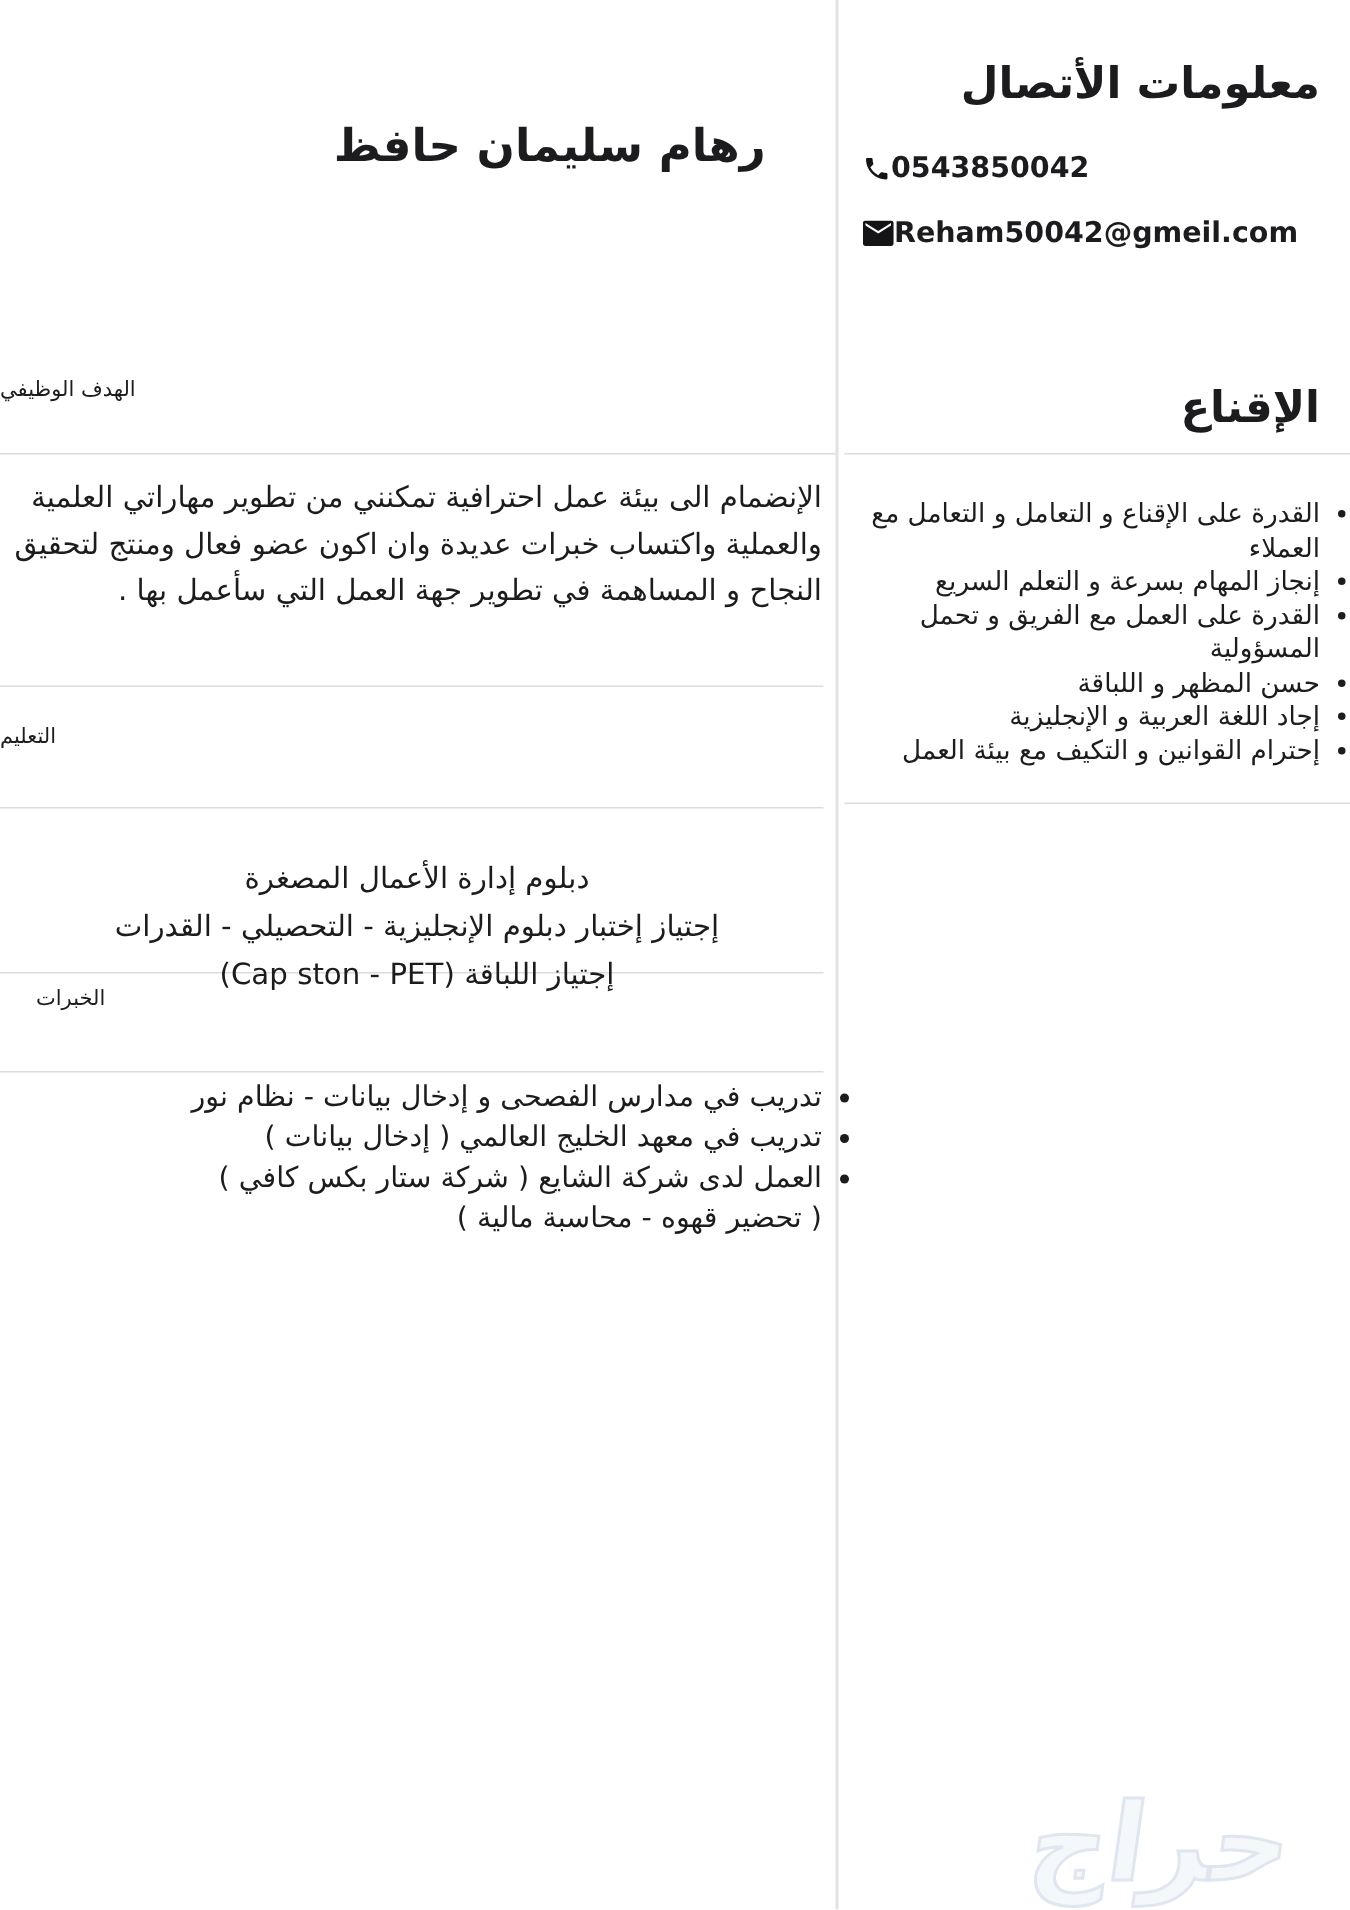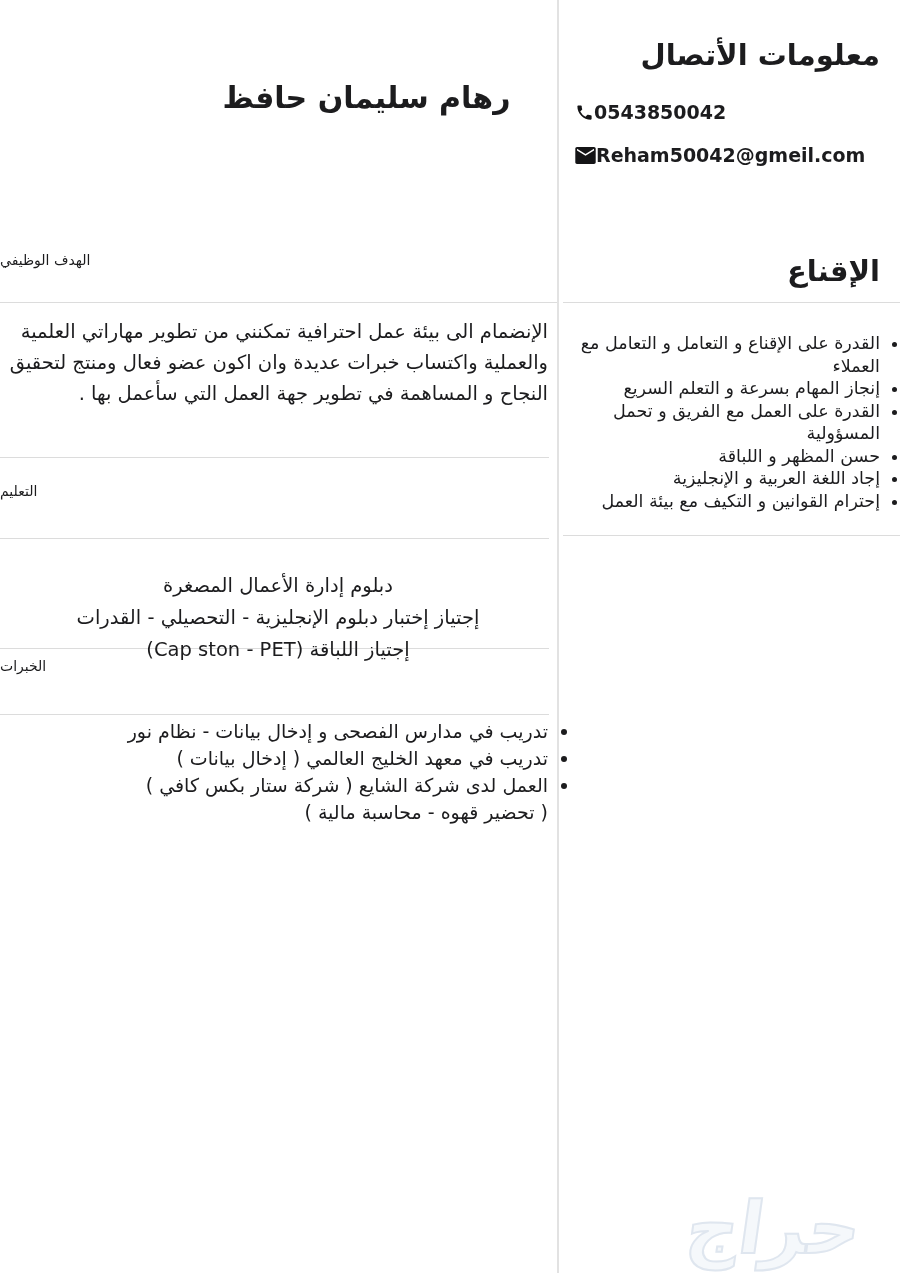--- a/index.html
+++ b/index.html
@@ -74,21 +74,21 @@
 <p class="abs objective-text" style="margin:0;">الإنضمام الى بيئة عمل احترافية تمكنني من تطوير مهاراتي العلمية والعملية واكتساب خبرات عديدة وان اكون عضو فعال ومنتج لتحقيق النجاح و المساهمة في تطوير جهة العمل التي سأعمل بها .</p>
 
 <h2 class="abs sec-title" style="top:483px;margin:0;">التعليم</h2>
 
 <div class="abs edu-block">
   <div>دبلوم إدارة الأعمال المصغرة</div>
   <div>إجتياز إختبار دبلوم الإنجليزية - التحصيلي - القدرات</div>
   <div>إجتياز اللباقة (Cap ston - PET)</div>
 </div>
 
-<h2 class="abs sec-title" style="top:658px;margin:0;">الخبرات</h2>
+<h2 class="abs sec-title" style="top:658px;margin:0;padding-left:24px;">الخبرات</h2>
 
 <ul class="abs exp-list">
   <li>
     <span>تدريب في مدارس الفصحى و إدخال بيانات - نظام نور</span>
   </li>
   <li>
     <span>تدريب في معهد الخليج العالمي ( إدخال بيانات )</span>
   </li>
   <li>
     <span>العمل لدى شركة الشايع ( شركة ستار بكس كافي )</span>

